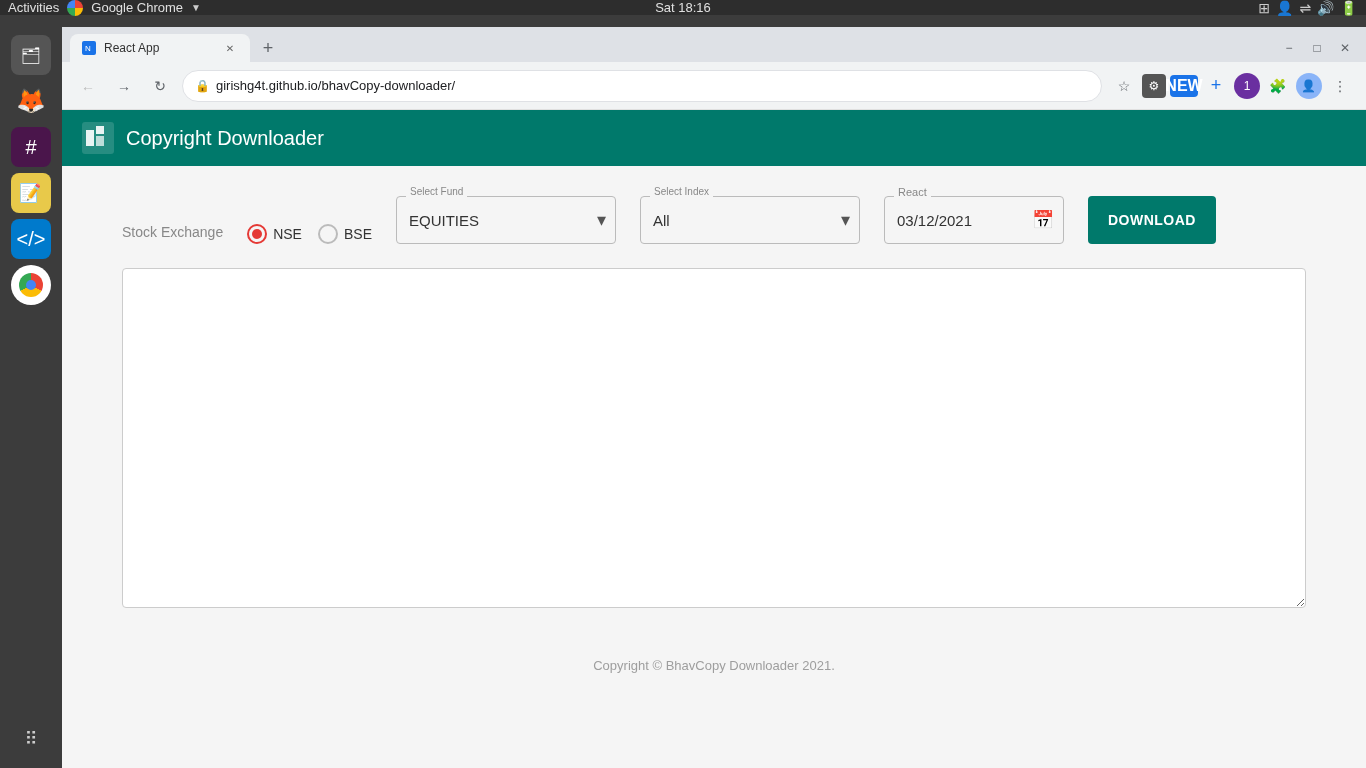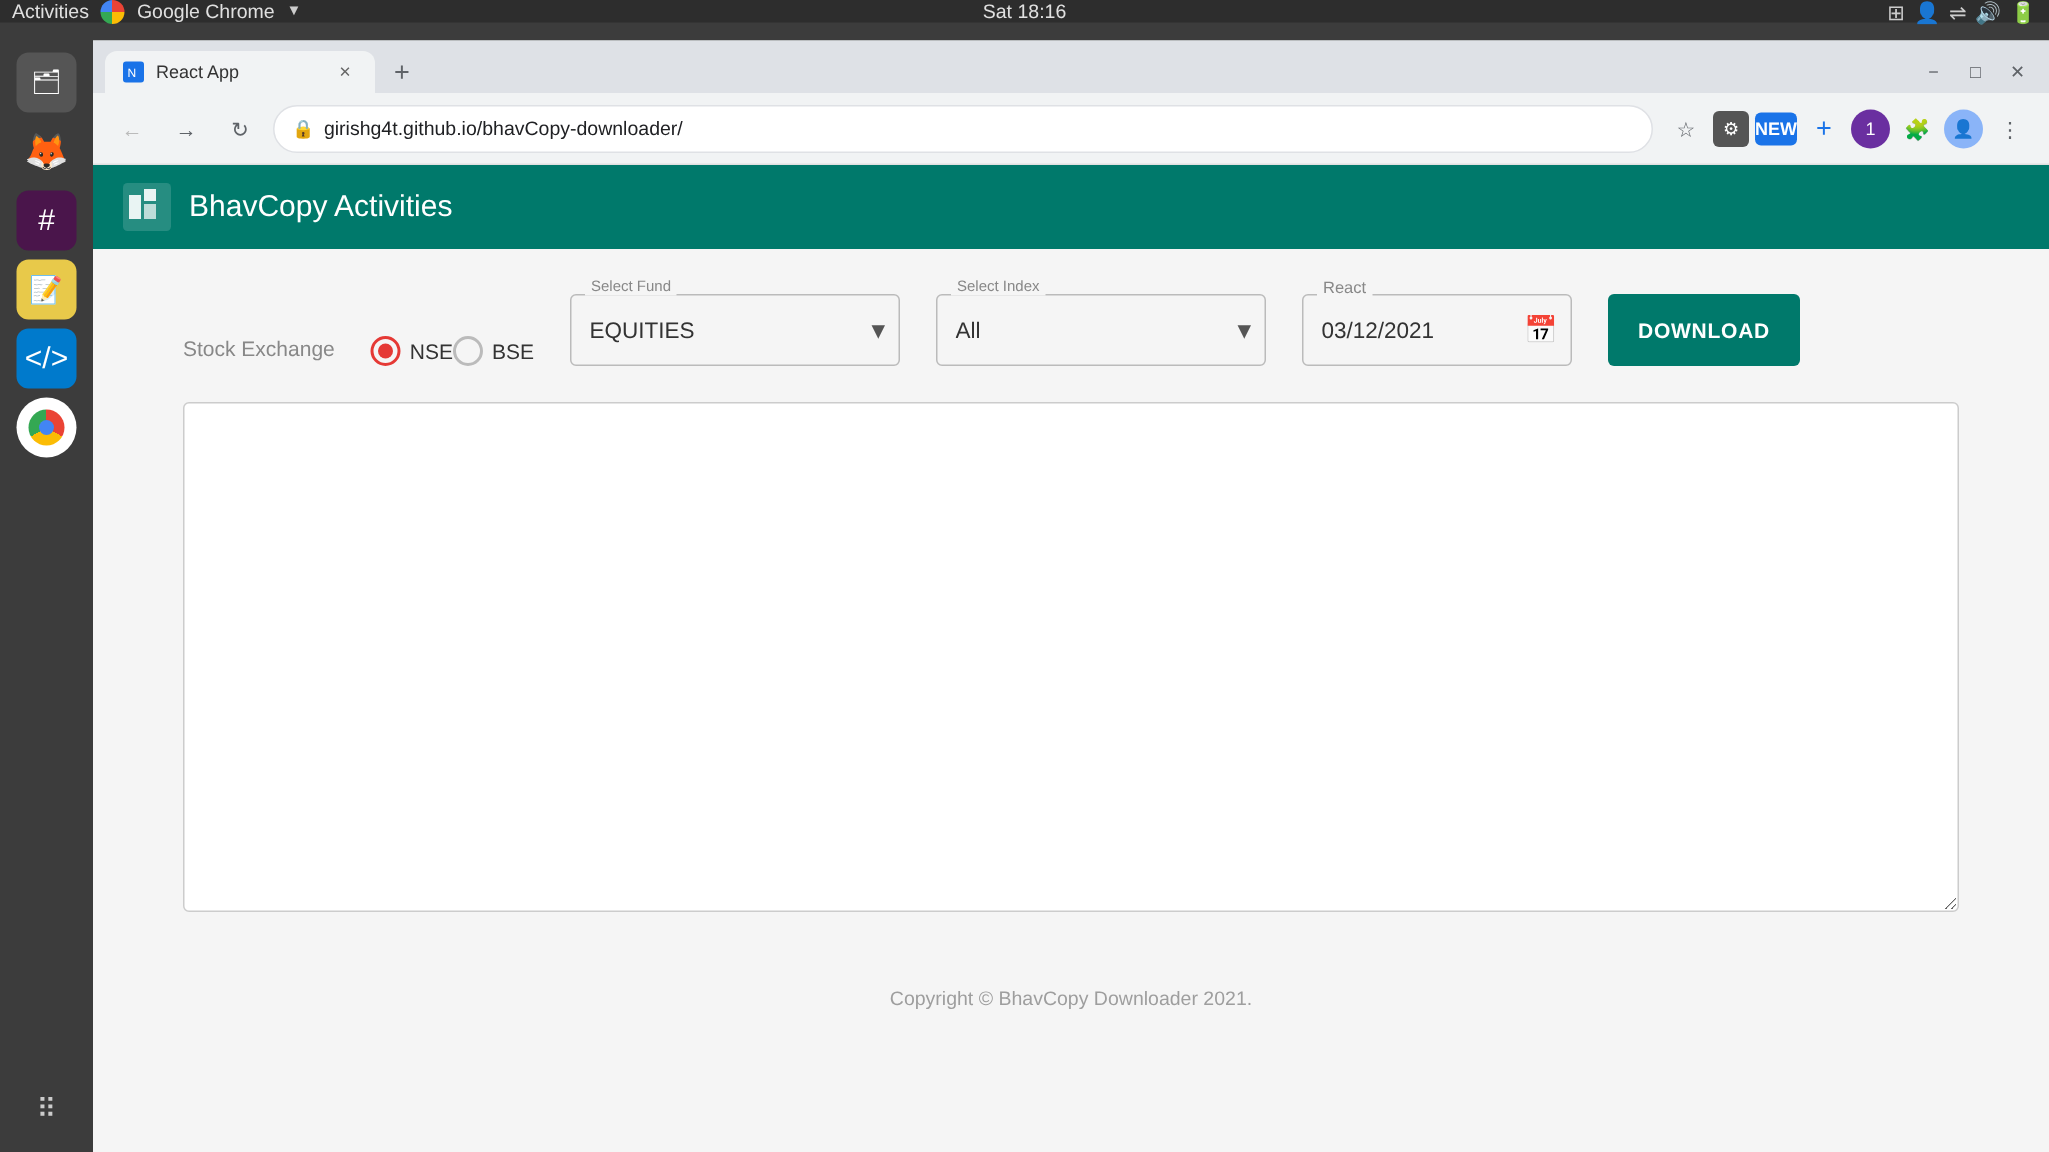--- a/index.html
+++ b/index.html
@@ -177,21 +177,21 @@
       display: flex;
       align-items: center;
       justify-content: center;
       font-size: 14px;
       color: #5f6368;
       cursor: pointer;
     }
     .new-btn {
       background: #1a73e8;
       color: #fff;
-      font-size: 12px;
+      font-size: 16px;
       font-weight: bold;
       border-radius: 4px;
       width: 28px;
       height: 22px;
       display: flex;
       align-items: center;
       justify-content: center;
     }
     .profile-circle {
       width: 26px;
@@ -253,20 +253,21 @@
       flex-direction: row;
       gap: 8px;
     }
     .stock-exchange-label {
       font-size: 14px;
       color: #888;
     }
     .radio-group {
       display: flex;
       align-items: flex-end;
+      gap: 16px;
       padding-left: 16px;
     }
     .radio-option {
       display: flex;
       align-items: center;
       gap: 6px;
       font-size: 14px;
       color: #333;
       cursor: pointer;
     }
@@ -480,21 +481,21 @@
 
     <div class="app-header">
       <div class="app-logo">
         <svg width="32" height="32" viewBox="0 0 32 32" fill="none">
           <rect width="32" height="32" rx="3" fill="rgba(255,255,255,0.15)"></rect>
           <rect x="4" y="8" width="8" height="16" fill="white" opacity="0.9"></rect>
           <rect x="14" y="4" width="8" height="8" fill="white" opacity="0.9"></rect>
           <rect x="14" y="14" width="8" height="10" fill="white" opacity="0.7"></rect>
         </svg>
       </div>
-      <span class="app-title">BhavCopy Activities</span>
+      <span class="app-title">Copyright Downloader</span>
     </div>
 
     <div class="main-area">
       <div class="controls-row">
 
         <div class="stock-exchange-group">
           <span class="stock-exchange-label">Stock Exchange</span>
           <div class="radio-group">
             <label class="radio-option">
               <div class="radio-circle selected">

